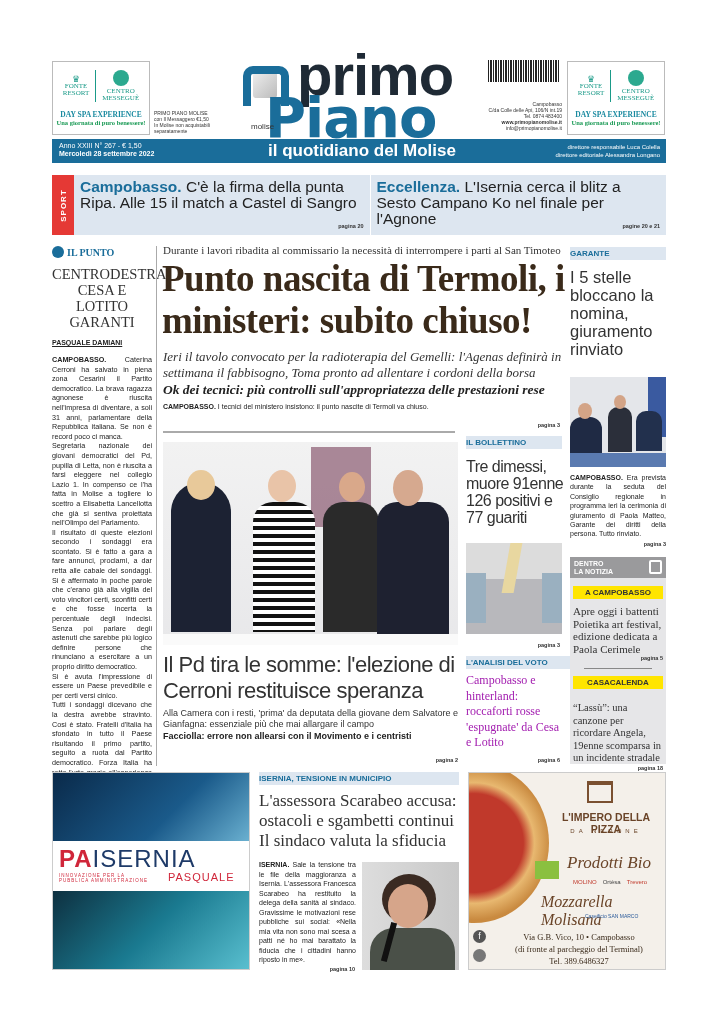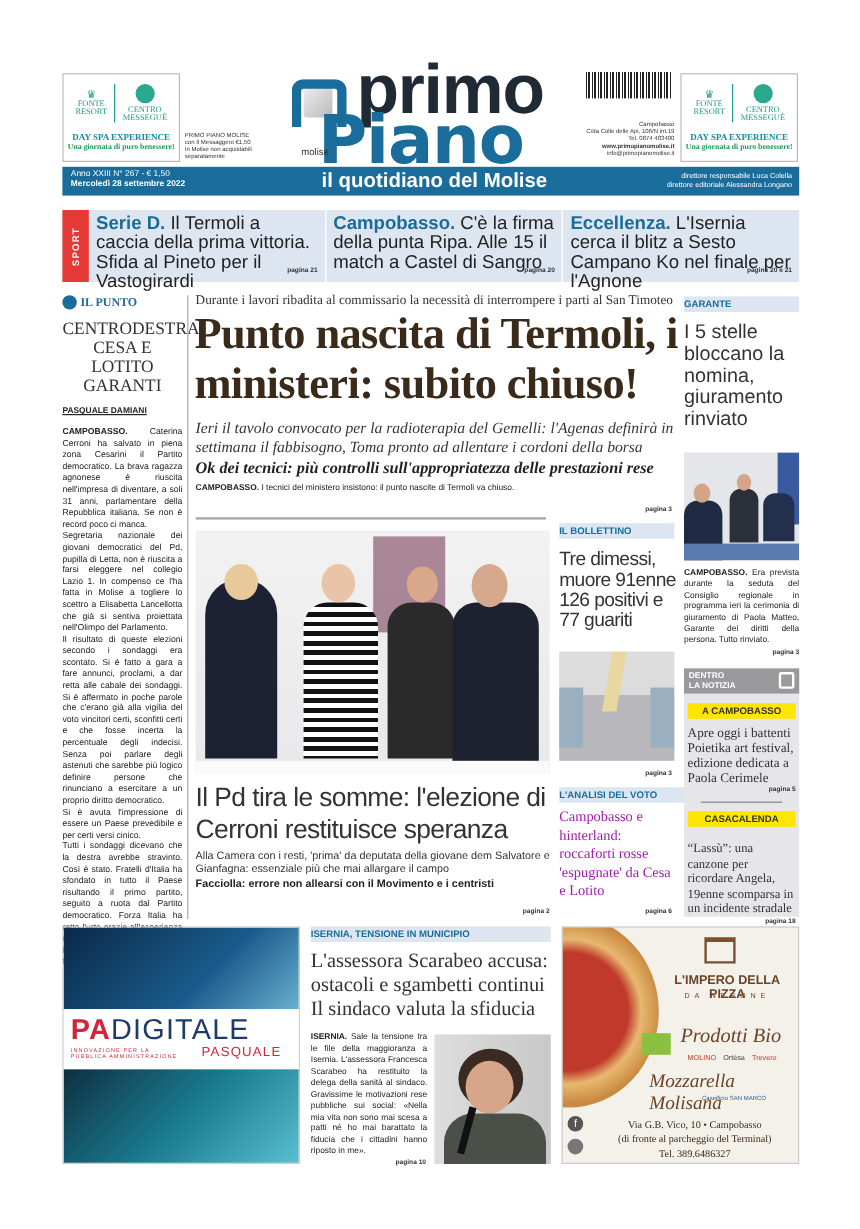--- a/index.html
+++ b/index.html
@@ -81,21 +81,20 @@
   <div class="abs" style="left:468px;top:4px;font-size:6px;line-height:8px;text-align:right;width:140px">
     <div>direttore responsabile Luca Colella</div>
     <div>direttore editoriale Alessandra Longano</div>
   </div>
 </div>
 
 <div class="abs sport" style="left:52px;top:175px;width:614px;height:60px">
   <div class="tag">
       <span>SPORT</span>
     </div>
-  <div class="col"><b>Serie D.</b><span> Il Termoli a caccia della prima vittoria. Sfida al Pineto per il Vastogirardi</span><div class="pg abs" style="right:6px;bottom:1px">pagina 21</div></div>
   <div class="col"><b>Campobasso.</b><span> C'è la firma della punta Ripa. Alle 15 il match a Castel di Sangro</span><div class="pg abs" style="right:6px;bottom:1px">pagina 20</div></div>
   <div class="col" style="border:none"><b>Eccellenza.</b><span> L'Isernia cerca il blitz a Sesto Campano Ko nel finale per l'Agnone</span><div class="pg abs" style="right:6px;bottom:1px">pagine 20 e 21</div></div>
 </div>
 
 <div class="abs" style="left:52px;top:246px;width:100px">
   <div style="display:flex;align-items:center;gap:3px">
     <span style="width:12px;height:12px;border-radius:50%;background:#1a6d9a;display:inline-block"></span>
     <span class="serif" style="font-weight:bold;color:#1a6d9a;font-size:10px">IL PUNTO</span>
   </div>
   <div class="serif" style="font-size:14.5px;line-height:16px;text-align:center;margin-top:8px;color:#333">CENTRODESTRA, CESA E LOTITO GARANTI</div>
@@ -173,21 +172,21 @@
   <div class="pg" style="padding-right:3px">pagina 5</div>
   <div style="height:1px;background:#888;margin:7px 14px"></div>
   <div class="ylabel" style="margin:0 3px">CASACALENDA</div>
   <div class="serif" style="font-size:10.5px;line-height:12.5px;padding:13px 3px 0;color:#333">“Lassù”: una canzone per ricordare Angela, 19enne scomparsa in un incidente stradale</div>
   <div class="pg" style="padding-right:3px">pagina 18</div>
 </div>
 
 <div class="abs" style="left:52px;top:772px;width:198px;height:198px;border:1px solid #ccc;overflow:hidden">
   <div style="height:68px;background:linear-gradient(135deg,#0a2a4a,#1a5a8a 60%,#6ab0d0)"></div>
   <div style="height:50px;background:#fff;padding:6px 6px 0;position:relative">
-    <div style="font-size:24px;line-height:24px;letter-spacing:1px"><b style="color:#d0263a">PA</b><span style="color:#1e3a68">DIGITALE</span></div>
+    <div style="font-size:24px;line-height:24px;letter-spacing:1px"><b style="color:#d0263a">PA</b><span style="color:#1e3a68">ISERNIA</span></div>
     <div class="abs" style="left:6px;top:32px;font-size:4.5px;color:#d0263a;letter-spacing:1px;line-height:5px">
         <div>INNOVAZIONE PER LA</div>
         <div>PUBBLICA AMMINISTRAZIONE</div>
       </div>
     <div class="abs" style="left:115px;top:30px;font-size:11px;color:#d0263a;letter-spacing:1px">PASQUALE</div>
   </div>
   <div style="height:80px;background:linear-gradient(135deg,#0e3040,#1a7a90 50%,#5ac0d0)"></div>
 </div>
 
 <div class="abs label" style="left:259px;top:772px;width:200px">ISERNIA, TENSIONE IN MUNICIPIO</div>

